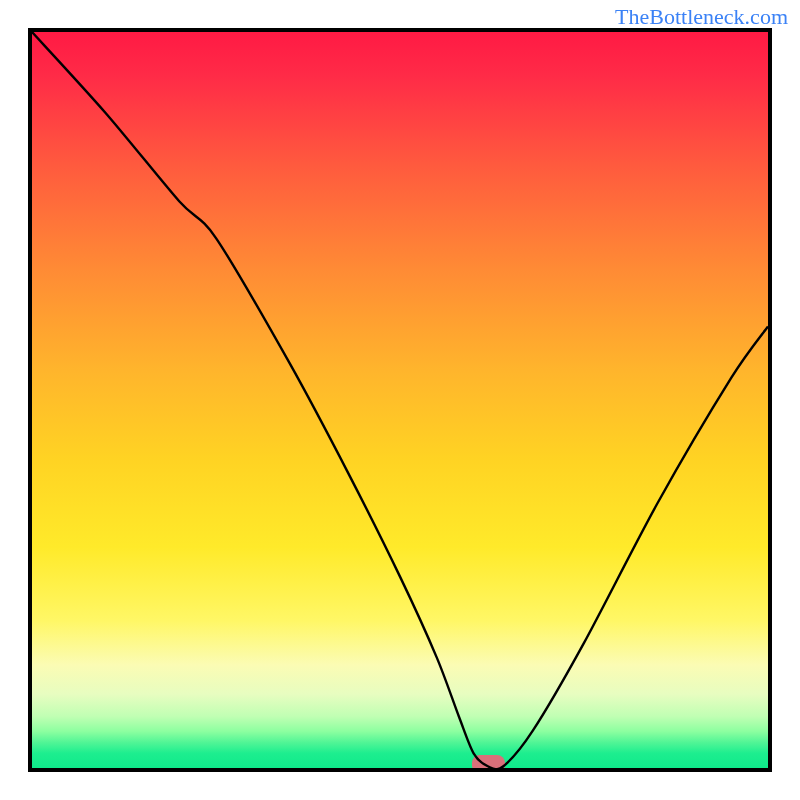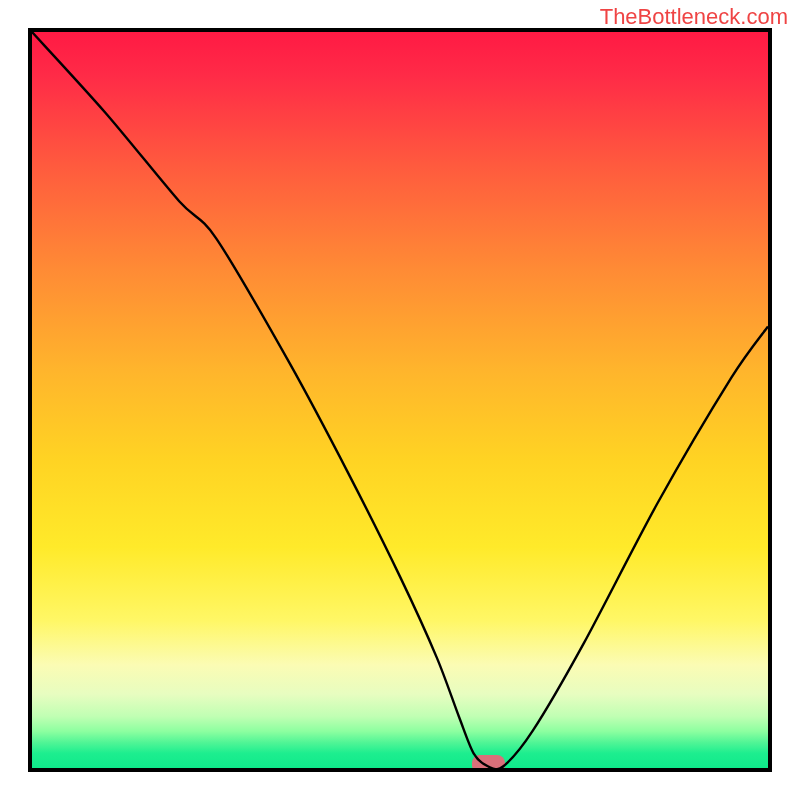--- a/index.html
+++ b/index.html
@@ -12,22 +12,22 @@
   }
   .container {
     position: relative;
     width: 800px;
     height: 800px;
   }
   .watermark {
     position: absolute;
     top: 4px;
     right: 12px;
-    color: #ef4444;
-    font-family: Liberation Sans, sans-serif;
+    color: #3b82f6;
+    font-family: Liberation Serif, serif;
     font-size: 22px;
     font-weight: 300;
     z-index: 20;
   }
   .plot-frame {
     position: absolute;
     left: 28px;
     top: 28px;
     width: 744px;
     height: 744px;

